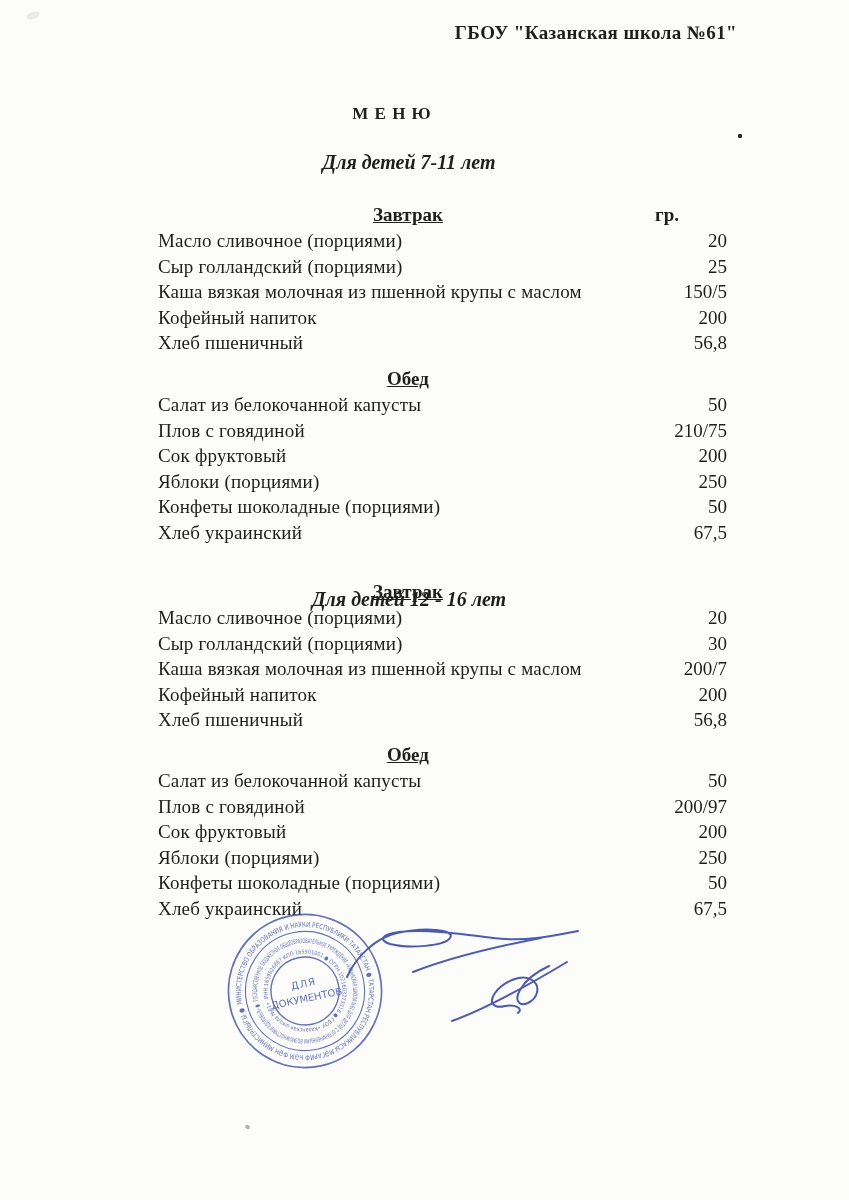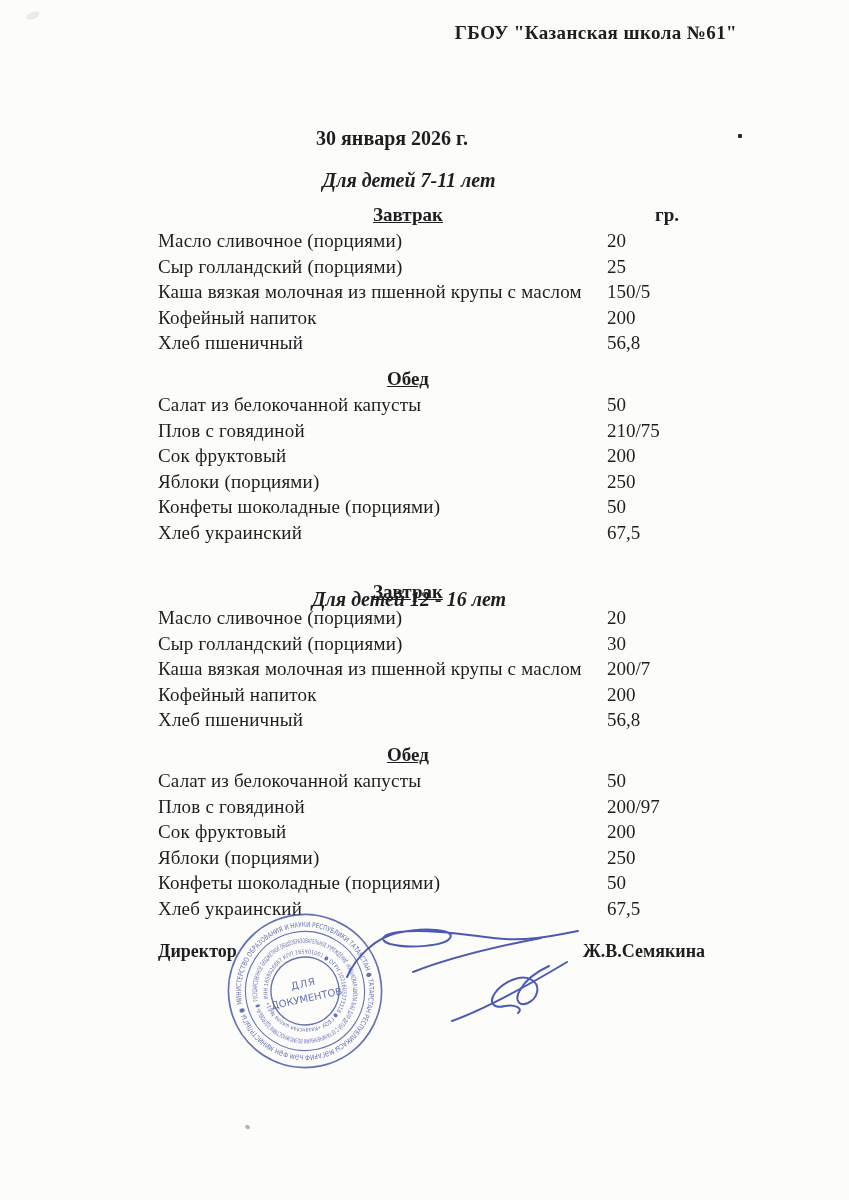--- a/index.html
+++ b/index.html
@@ -12,40 +12,40 @@
   .menu-date{top:127px;font-size:20px;}
   .age-heading{position:absolute;left:0;width:818px;text-align:center;font-size:20px;
         font-weight:bold;font-style:italic;white-space:nowrap;}
   .meal-header{position:absolute;left:158px;width:500px;text-align:center;font-size:19px;font-weight:bold;}
   .meal-header .meal-name{text-decoration:underline;}
   .amount-head{position:absolute;left:449px;top:0;width:120px;text-align:center;
         font-size:19px;font-weight:bold;}
   .menu-rows{position:absolute;left:0;width:809px;}
   .mrow{position:relative;height:25.6px;}
   .mrow .nm{position:absolute;left:158px;top:0;font-size:19px;letter-spacing:.2px;white-space:nowrap;}
-  .mrow .amt{position:absolute;left:607px;top:0;width:120px;text-align:left;font-size:19px;}
+  .mrow .amt{position:absolute;left:607px;top:0;width:120px;text-align:right;font-size:19px;}
   .sign-row{position:absolute;left:158px;width:547px;height:24px;font-size:18px;font-weight:bold;}
   .sign-row .role{position:absolute;left:0;top:0;}
   .sign-row .name{position:absolute;right:0;top:0;}
   .overlay{position:absolute;left:0;top:0;pointer-events:none;}
   .speck{position:absolute;}
   .speck-a{left:738px;top:134px;width:4px;height:4px;background:#2b2b2b;border-radius:1px;}
   .speck-b{left:245px;top:1125px;width:5px;height:4px;background:#b8b4ac;border-radius:50%;transform:rotate(30deg);}
   .speck-c{left:26px;top:12px;width:14px;height:7px;background:#eceae6;border-radius:50%;transform:rotate(-20deg);}
 </style>
 </head>
 <body>
 
 <div class="page">
 
   <div class="org-header">ГБОУ "Казанская школа №61"</div>
 
-  <div class="center-line menu-date">30 января 2026 г.</div>
+  <div class="center-line menu-title">М Е Н Ю</div>
 
-  <div class="age-heading" style="top:169px">Для детей 7-11 лет</div>
+  <div class="age-heading" style="top:151px">Для детей 7-11 лет</div>
 
   <div class="meal-header" style="top:204px">
     <span class="meal-name">Завтрак</span>
     <span class="amount-head">гр.</span>
   </div>
   <div class="menu-rows" style="top:230px">
     <div class="mrow">
         <span class="nm">Масло сливочное (порциями)</span>
         <span class="amt">20</span>
       </div>
@@ -148,24 +148,20 @@
     <div class="mrow">
         <span class="nm">Конфеты шоколадные (порциями)</span>
         <span class="amt">50</span>
       </div>
     <div class="mrow">
         <span class="nm">Хлеб украинский</span>
         <span class="amt">67,5</span>
       </div>
   </div>
 
-  <div class="sign-row" style="top:941px">
-    <span class="role">Директор</span>
-    <span class="name">Ж.В.Семякина</span>
-  </div>
 
   <svg class="overlay" width="849" height="1200" viewBox="0 0 849 1200">
     <defs>
       <path id="ringO" d="M -64 0 A 64 64 0 1 1 64 0 A 64 64 0 1 1 -64 0"></path>
       <path id="ringM" d="M -48 0 A 48 48 0 1 1 48 0 A 48 48 0 1 1 -48 0"></path>
       <path id="ringI" d="M -37.5 0 A 37.5 37.5 0 1 1 37.5 0 A 37.5 37.5 0 1 1 -37.5 0"></path>
     </defs>
 
     <g transform="translate(305,991) rotate(-12)" opacity="0.82">
       <circle r="76.5" fill="none" stroke="#4353a5" stroke-width="1.8"></circle>

